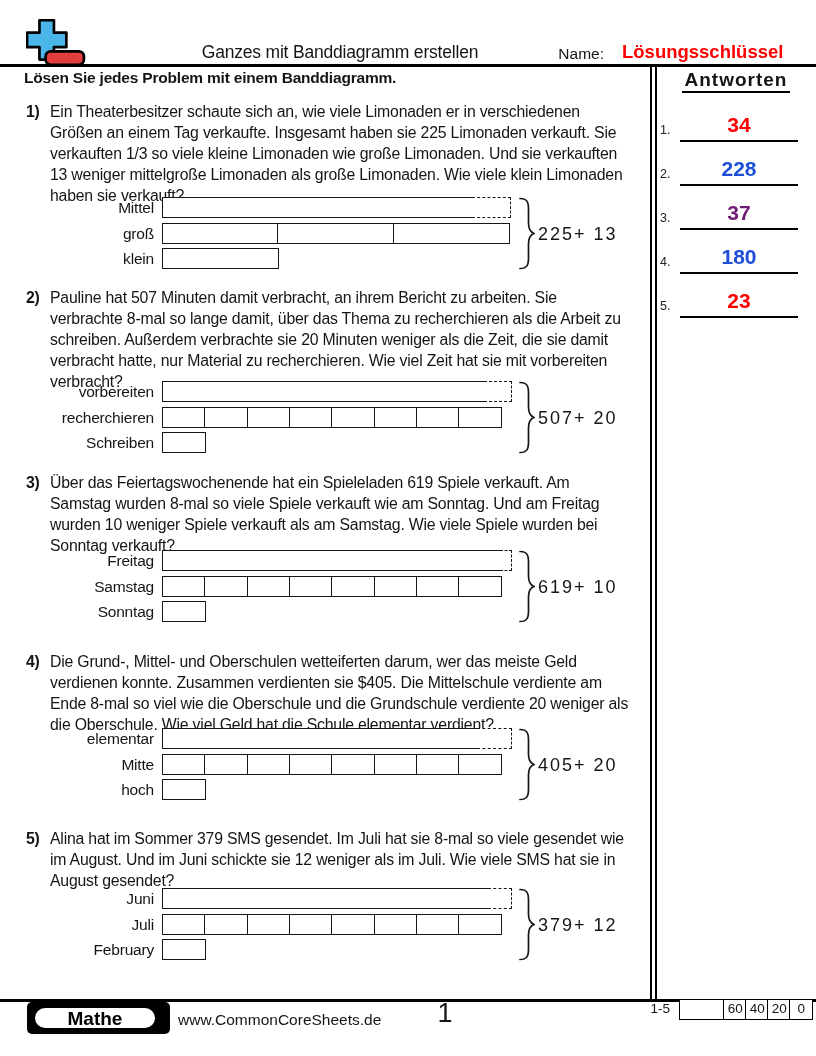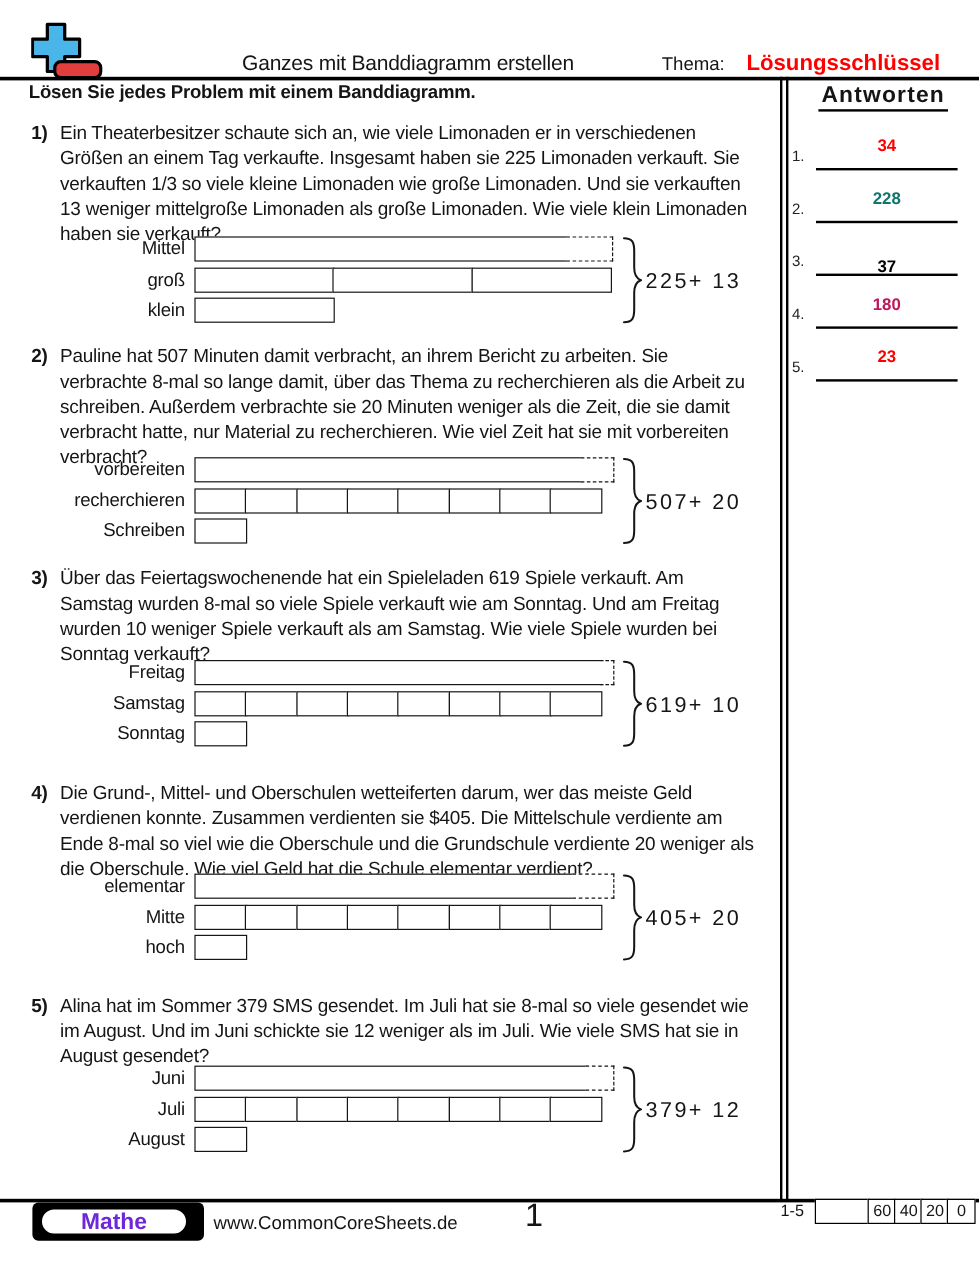--- a/index.html
+++ b/index.html
@@ -14,21 +14,21 @@
   .header-rule{position:absolute;left:0;top:64px;width:816px;height:3px;background:#000;}
   .instruction{position:absolute;left:24px;top:69px;font-size:15.5px;font-weight:bold;letter-spacing:-0.2px;}
   
   .divider{position:absolute;top:64px;width:1.6px;height:936px;background:#000;}
   .answers-title{position:absolute;left:656px;top:69px;width:160px;text-align:center;}
   .answers-title span{font-size:19px;font-weight:bold;letter-spacing:1px;
         border-bottom:2.2px solid #000;padding:0 3px 1px 3px;}
   .ans-num{position:absolute;left:660px;width:20px;font-size:12.5px;color:#222;}
   .ans-line{position:absolute;left:680px;width:118px;height:1.6px;background:#000;}
   .ans-val{position:absolute;left:680px;width:118px;text-align:center;
-           font-size:14px;font-weight:bold;}
+           font-size:21px;font-weight:bold;}
   
   .problem{position:absolute;left:0;width:650px;}
   .pnum{position:absolute;left:26px;top:0;font-size:15.8px;font-weight:bold;
         line-height:21px;letter-spacing:-0.2px;}
   .ptext{position:absolute;left:50px;top:0;width:600px;font-size:15.8px;line-height:21px;
          letter-spacing:-0.2px;white-space:pre-line;}
   .diagram{position:absolute;left:0;width:650px;height:73px;}
   .drow{position:absolute;left:0;height:21px;width:650px;}
   .dlabel{position:absolute;left:0;top:0;width:154px;text-align:right;
           font-size:15.5px;line-height:21px;letter-spacing:-0.2px;}
@@ -38,64 +38,64 @@
   .seg:first-child{margin-left:0;}
   .seg.dashed{border-style:dashed;border-left:none;}
   .brace{position:absolute;left:518px;top:0;width:17px;height:73px;}
   .brace-label{position:absolute;left:538px;top:0;height:73px;line-height:75px;
                font-size:18px;letter-spacing:2px;width:86px;overflow:hidden;white-space:nowrap;}
   
   .footer-rule{position:absolute;left:0;top:999px;width:816px;height:2.5px;background:#000;}
   .badge{position:absolute;left:27px;top:1002px;width:143px;height:32px;background:#000;border-radius:5px;}
   .badge .pill{position:absolute;left:6px;top:4px;right:13px;bottom:4px;background:#fff;
                border:2px solid #000;border-radius:13px;text-align:center;
-               font-size:19px;font-weight:bold;line-height:22px;color:#6d28d9;}
+               font-size:19px;font-weight:bold;line-height:22px;color:#000000;}
   .website{position:absolute;left:178px;top:1011px;font-size:15.5px;}
   .page-num{position:absolute;left:425px;top:998px;width:40px;text-align:center;font-size:27px;}
   .score-label{position:absolute;left:640px;top:1001px;width:30px;text-align:right;font-size:13.5px;}
   .score-table{position:absolute;left:679px;top:999px;display:flex;}
   .score-cell{width:23.6px;height:21px;border:1.6px solid #000;box-sizing:border-box;
               margin-left:-1.6px;text-align:center;font-size:13.5px;line-height:18px;background:#fff;}
   .score-cell:first-child{margin-left:0;padding-left:44px;}
 </style>
 </head>
 <body>
 
 <div class="page">
 
   <svg class="logo" viewBox="0 0 58 48">
     <path d="M13,3 h14 v12 h12 v14 h-12 v12 h-14 v-12 h-12 v-14 h12 z" fill="#4ab5e8" stroke="#000" stroke-width="2.6" stroke-linejoin="round"></path>
     <rect x="19" y="33" width="37" height="13" rx="5" fill="#e23e3e" stroke="#000" stroke-width="2.6"></rect>
   </svg>
   <div class="title">Ganzes mit Banddiagramm erstellen</div>
-  <div class="name-label">Thema:</div>
+  <div class="name-label">Name:</div>
   <div class="answer-key" style="color:#ff0000;">Lösungsschlüssel</div>
   <div class="header-rule"></div>
   <div class="instruction">Lösen Sie jedes Problem mit einem Banddiagramm.</div>
 
   <div class="divider" style="left:650px;"></div>
   <div class="divider" style="left:655px;"></div>
   <div class="answers-title">
     <span>Antworten</span>
   </div>
 
   <div class="ans-num" style="top:123px;">1.</div>
   <div class="ans-val" style="top:113px;color:#ff0000;">34</div>
   <div class="ans-line" style="top:140px;"></div>
 
   <div class="ans-num" style="top:167px;">2.</div>
-  <div class="ans-val" style="top:157px;color:#0f766e;">228</div>
+  <div class="ans-val" style="top:157px;color:#1d4ed8;">228</div>
   <div class="ans-line" style="top:184px;"></div>
 
   <div class="ans-num" style="top:211px;">3.</div>
-  <div class="ans-val" style="top:214px;color:#000000;">37</div>
+  <div class="ans-val" style="top:201px;color:#701a75;">37</div>
   <div class="ans-line" style="top:228px;"></div>
 
   <div class="ans-num" style="top:255px;">4.</div>
-  <div class="ans-val" style="top:245px;color:#be185d;">180</div>
+  <div class="ans-val" style="top:245px;color:#1d4ed8;">180</div>
   <div class="ans-line" style="top:272px;"></div>
 
   <div class="ans-num" style="top:299px;">5.</div>
   <div class="ans-val" style="top:289px;color:#ff0000;">23</div>
   <div class="ans-line" style="top:316px;"></div>
 
   <section class="problem" style="top:101px;">
     <div class="pnum">1)</div>
     <div class="ptext">Ein Theaterbesitzer schaute sich an, wie viele Limonaden er in verschiedenen
 Größen an einem Tag verkaufte. Insgesamt haben sie 225 Limonaden verkauft. Sie
@@ -272,21 +272,21 @@
           </div>
         </div>
         <div class="drow" style="top: 0px;">
           <div class="dlabel">Juni</div>
           <div class="dbar">
             <div class="seg" style="width: 328px;"></div>
             <div class="seg dashed" style="width: 24px;"></div>
           </div>
         </div>
         <div class="drow" style="top: 51px;">
-          <div class="dlabel">August</div>
+          <div class="dlabel">February</div>
           <div class="dbar">
             <div class="seg" style="width: 44px;"></div>
           </div>
         </div>
         <svg viewBox="0 0 17 73" class="brace">
           <path d="M2,1.5 C9,1.5 10.5,5 10.5,12 L10.5,26 C10.5,31.5 12,35 16,36.5 C12,38 10.5,41.5 10.5,47 L10.5,61 C10.5,68 9,71.5 2,71.5" fill="none" stroke="#161616" stroke-width="1.7" stroke-linecap="round"></path>
         </svg>
         <div class="brace-label">379+ 12</div>
       </div>
   </section>

